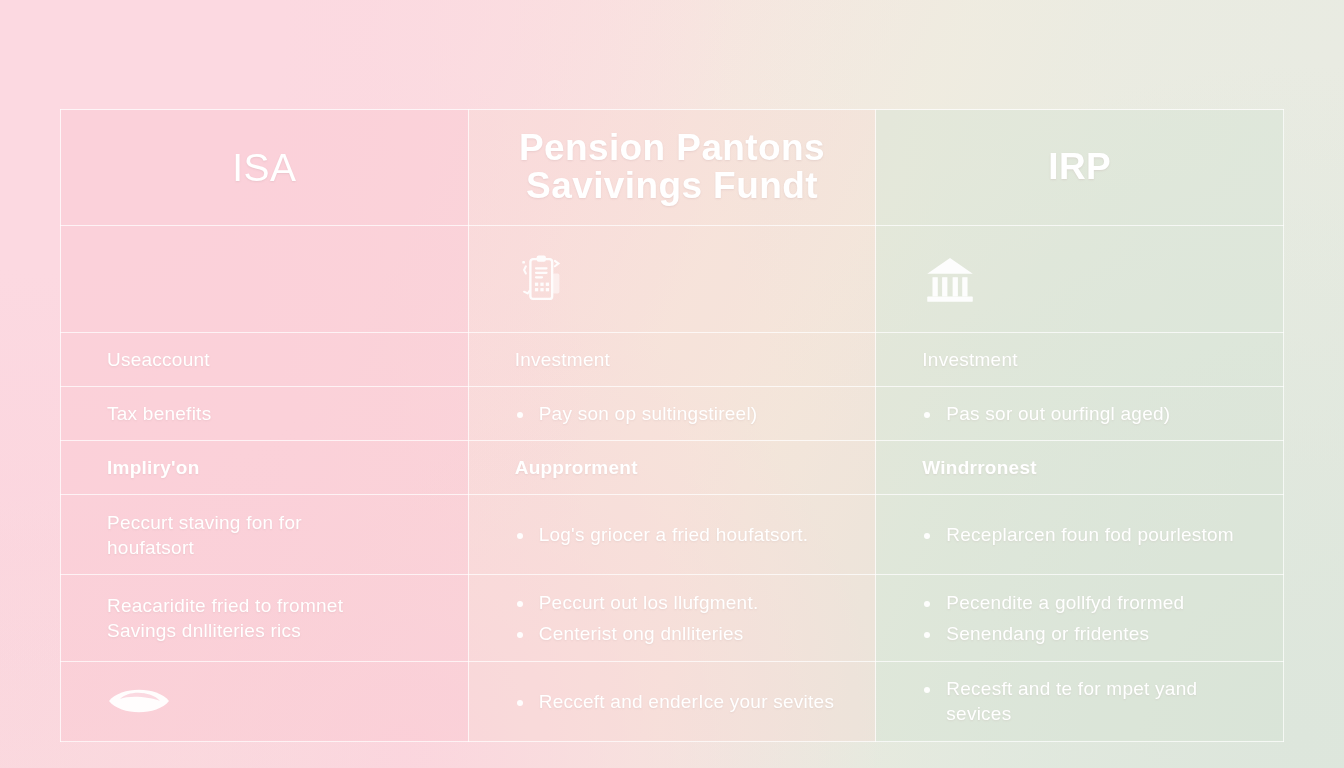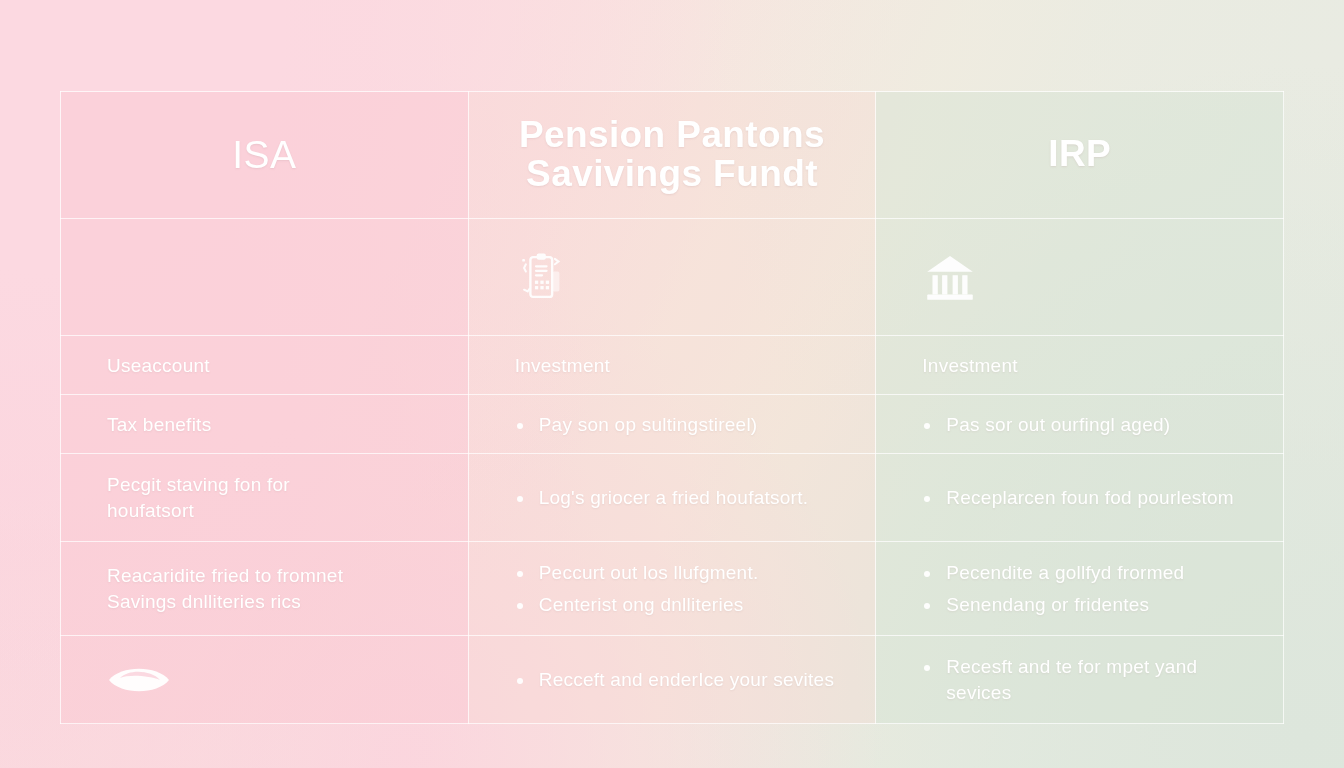--- a/index.html
+++ b/index.html
@@ -27,21 +27,21 @@
       radial-gradient(circle at 30% 98%, #fbd6de 0%,  rgba(251,214,222,0) 40%),
       radial-gradient(circle at 97% 96%, #dde6dc 0%,  rgba(221,230,220,0) 45%),
       radial-gradient(circle at 99% 8%,  #e9ebe2 0%,  rgba(233,235,226,0) 42%),
       linear-gradient(115deg, #fbd7df 0%, #fae0e0 30%, #f3ecdf 58%, #e7ece1 80%, #e2e9de 100%);
   }
 
   
   #table-wrap {
     position: absolute;
     left: 60px;
-    top: 91px;
+    top: 109px;
     width: 1224px;
     height: 633px;
   }
 
   table.cmp {
     width: 100%;
     height: 100%;
     border-collapse: collapse;
     table-layout: fixed;
   }
@@ -225,25 +225,42 @@
       <td class="c2">
         <div class="cell">
           <ul class="bullets">
             <li>Pas sor out ourfingl aged)</li>
           </ul>
         </div>
       </td>
     </tr>
 
 
+    <tr class="r4">
+      <td class="c0">
+        <div class="cell bold">
+          <p class="plain">Impliry'on</p>
+        </div>
+      </td>
+      <td class="c1">
+        <div class="cell bold">
+          <p class="plain">Aupprorment</p>
+        </div>
+      </td>
+      <td class="c2">
+        <div class="cell bold">
+          <p class="plain">Windrronest</p>
+        </div>
+      </td>
+    </tr>
 
     <tr class="r5">
       <td class="c0">
         <div class="cell">
-          <p class="plain">Pecgit staving fon for</p>
+          <p class="plain">Peccurt staving fon for</p>
           <p class="plain">houfatsort</p>
         </div>
       </td>
       <td class="c1">
         <div class="cell">
           <ul class="bullets">
             <li>Log's griocer a fried houfatsort.</li>
           </ul>
         </div>
       </td>

